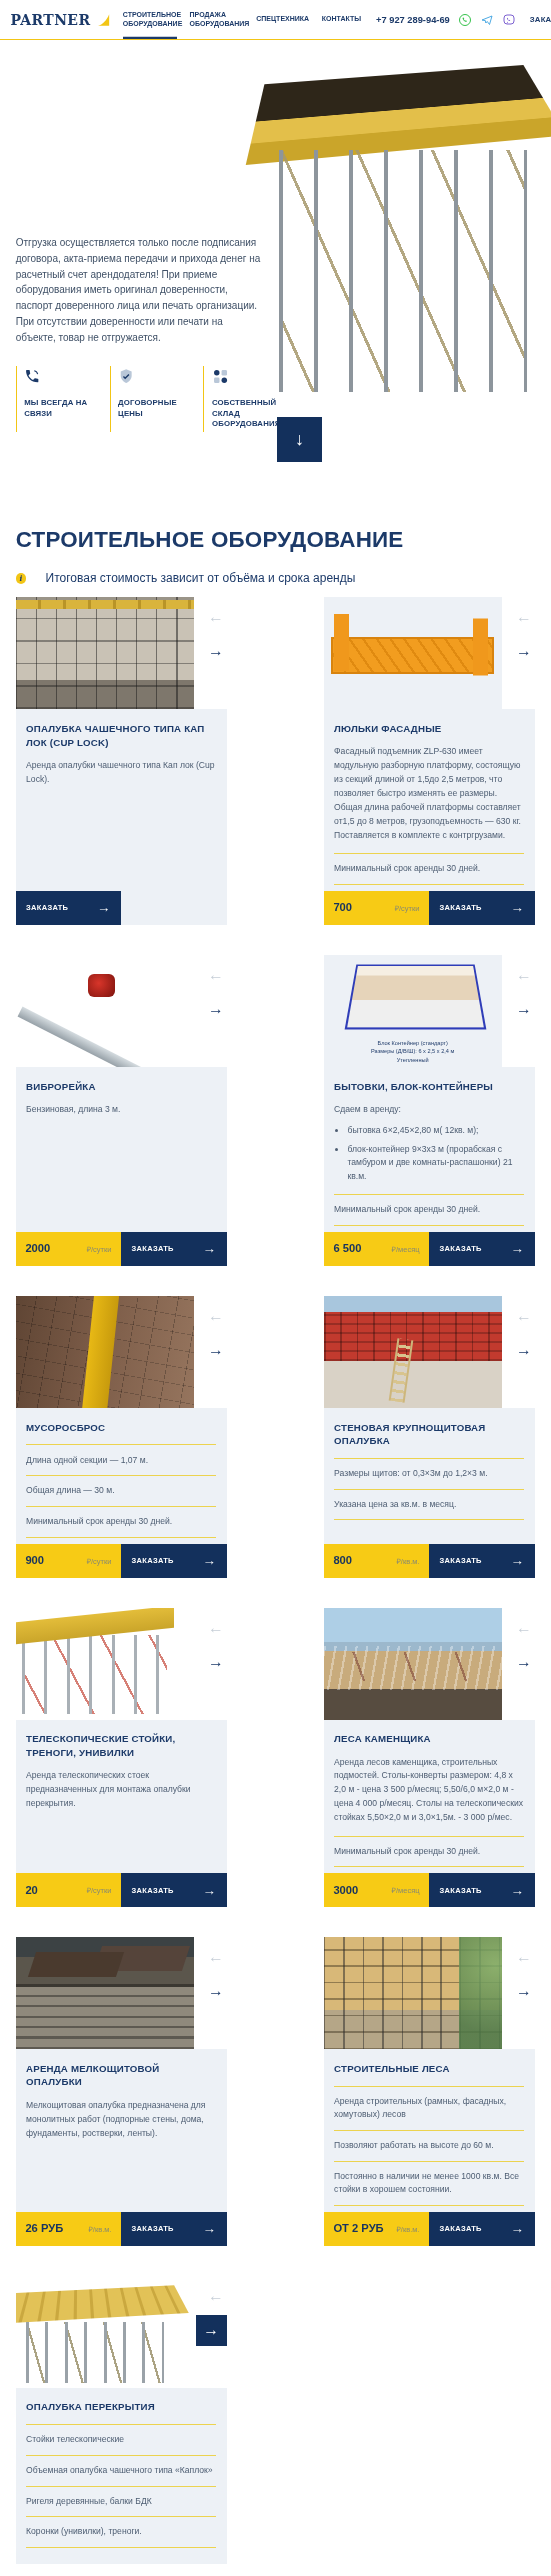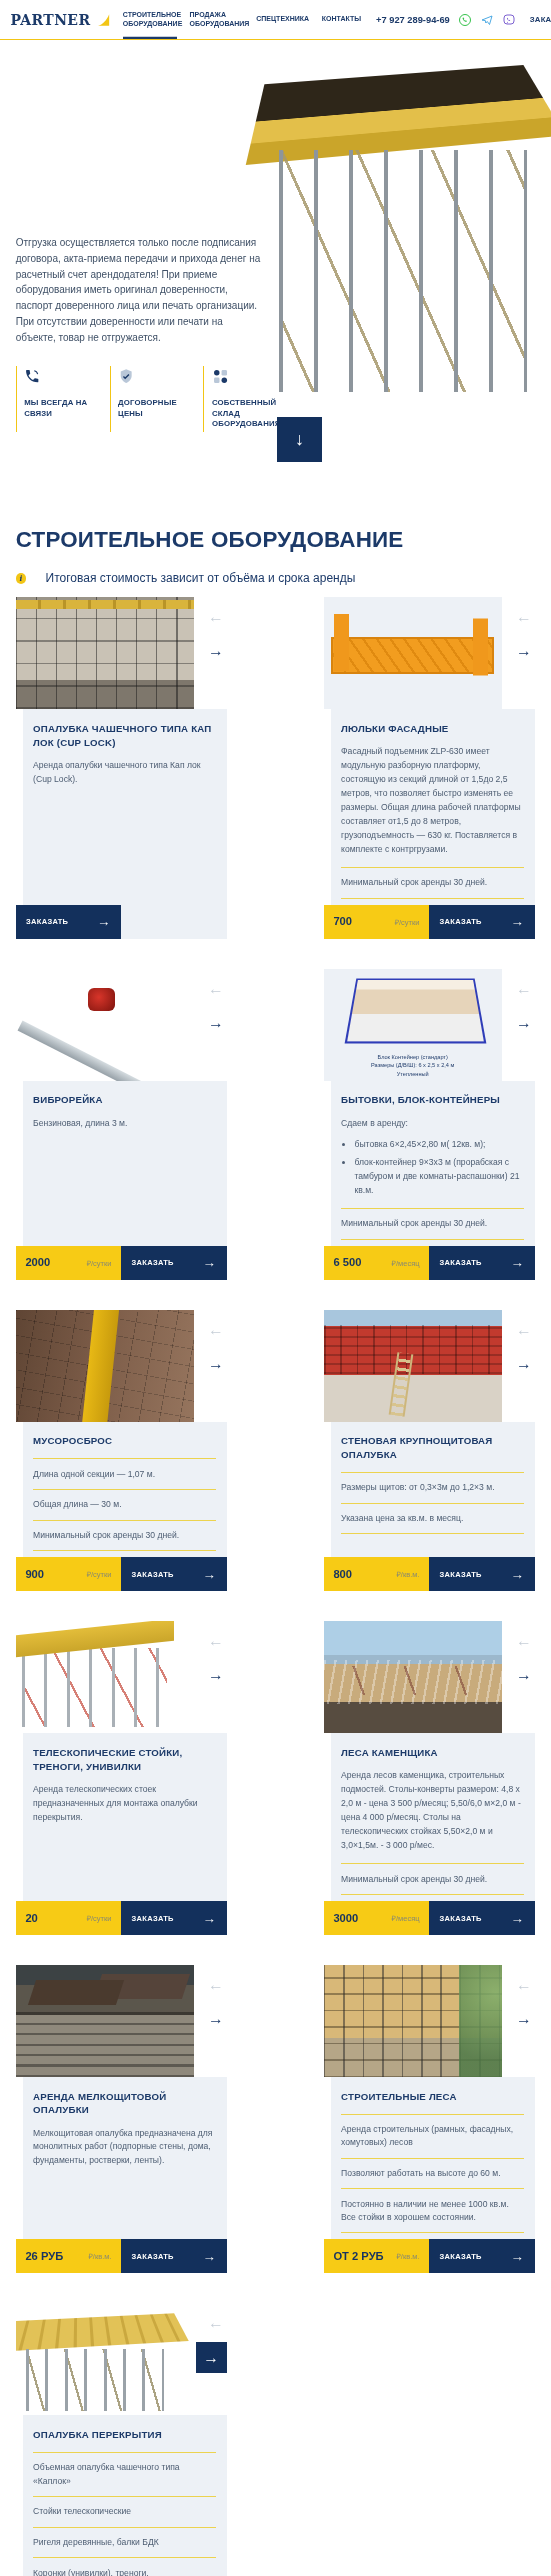--- a/index.html
+++ b/index.html
@@ -55,21 +55,21 @@
 
   .media{position:relative;height:112px;flex:0 0 112px;}
   .media-img{position:absolute;left:0;top:0;width:178px;height:112px;overflow:hidden;background:#fff;}
   .media-img::before,.media-img::after{content:"";position:absolute;}
   .arr{position:absolute;right:3px;font-size:15.7px;line-height:1;}
   .arr-prev{top:12px;color:#c7cfd8;}
   .arr-next{top:46px;color:#1c3a69;}
   .card.next-filled .arr-next{background:#13305c;color:#fff;width:31px;height:31px;right:0;top:39px;display:flex;align-items:center;justify-content:center;}
   .media-caption{position:absolute;left:0;bottom:2.2px;width:178px;text-align:center;font-size:5.6px;line-height:1.55;color:#25406e;white-space:pre-line;}
 
-  .card-body{background:#edf1f6;flex:1;padding:12.7px 10.4px 6px;margin-left:7px;}
+  .card-body{background:#edf1f6;flex:1;padding:12.7px 10.4px 6px;}
   .card-title{margin:0;font-size:9.7px;line-height:1.4;font-weight:700;color:#1c3a69;letter-spacing:.02em;text-transform:uppercase;}
   .card-desc{margin:9.7px 0 0;font-size:8.6px;line-height:1.62;color:#4d5d72;}
   .card-bullets{margin:7.5px 0 0;padding-left:13.4px;font-size:8.6px;line-height:1.6;color:#4d5d72;}
   .card-bullets li{margin-top:4.5px;}
   .card-rows{margin-top:10.4px;border-bottom:0.7px solid #ecd34f;}
   .card-rows .row{border-top:0.7px solid #ecd34f;padding:8.2px 0;font-size:8.6px;line-height:1.55;color:#4d5d72;}
   .card-footer{display:flex;height:34px;flex:0 0 34px;background:#edf1f6;}
   .price{flex:1 1 50%;background:#f7cb15;display:flex;align-items:center;justify-content:space-between;padding:0 9.7px;}
   .price-val{font-size:11.2px;font-weight:700;color:#17335f;line-height:1.15;}
   .price-unit{font-size:7.5px;color:#8b8b6e;padding-left:8px;}
@@ -468,22 +468,22 @@
     <div class="media">
       <div class="media-img img-11"></div>
 
       <span class="arr arr-prev">←</span>
       <span class="arr arr-next">→</span>
     </div>
     <div class="card-body">
       <h3 class="card-title">ОПАЛУБКА ПЕРЕКРЫТИЯ</h3>
 
       <div class="card-rows">
+          <div class="row">Стойки телескопические</div>
           <div class="row">Объемная опалубка чашечного типа «Каплок»</div>
-          <div class="row">Стойки телескопические</div>
           <div class="row">Ригеля деревянные, балки БДК</div>
           <div class="row">Коронки (унивилки), треноги.</div>
         </div>
     </div>
 
   </article>
 </div>
 
 
 </body></html>

